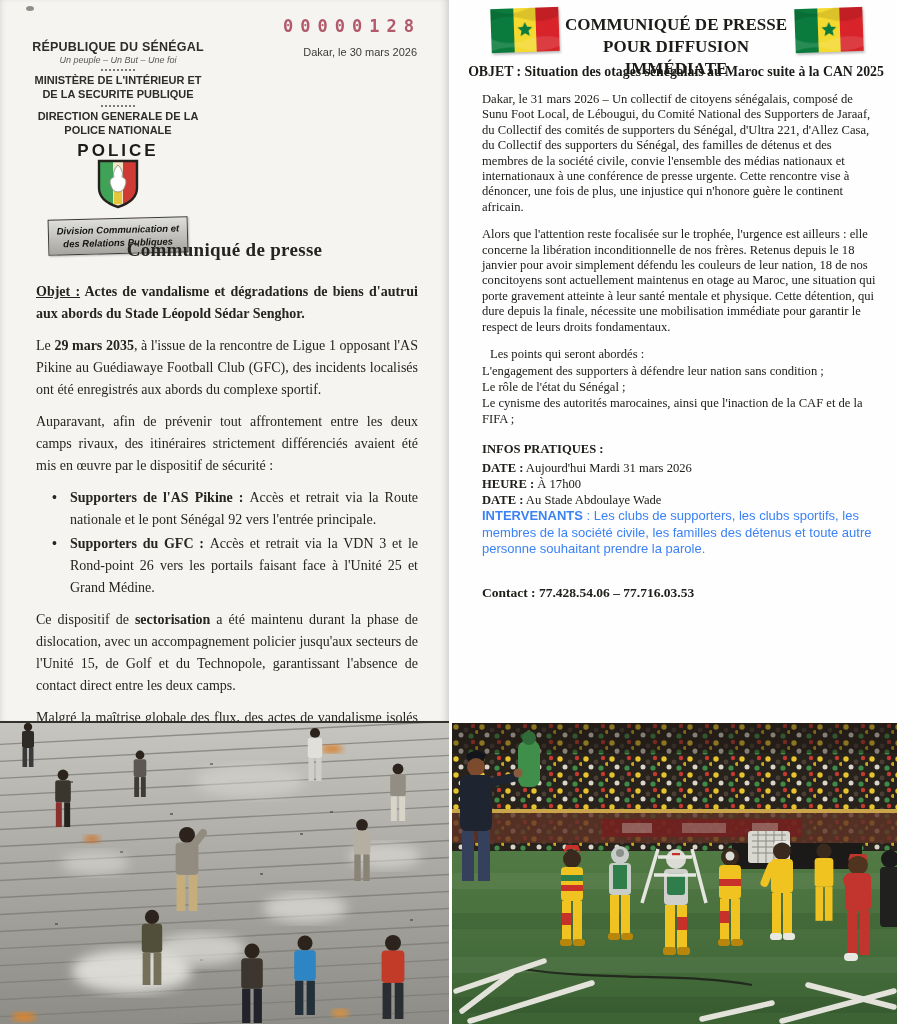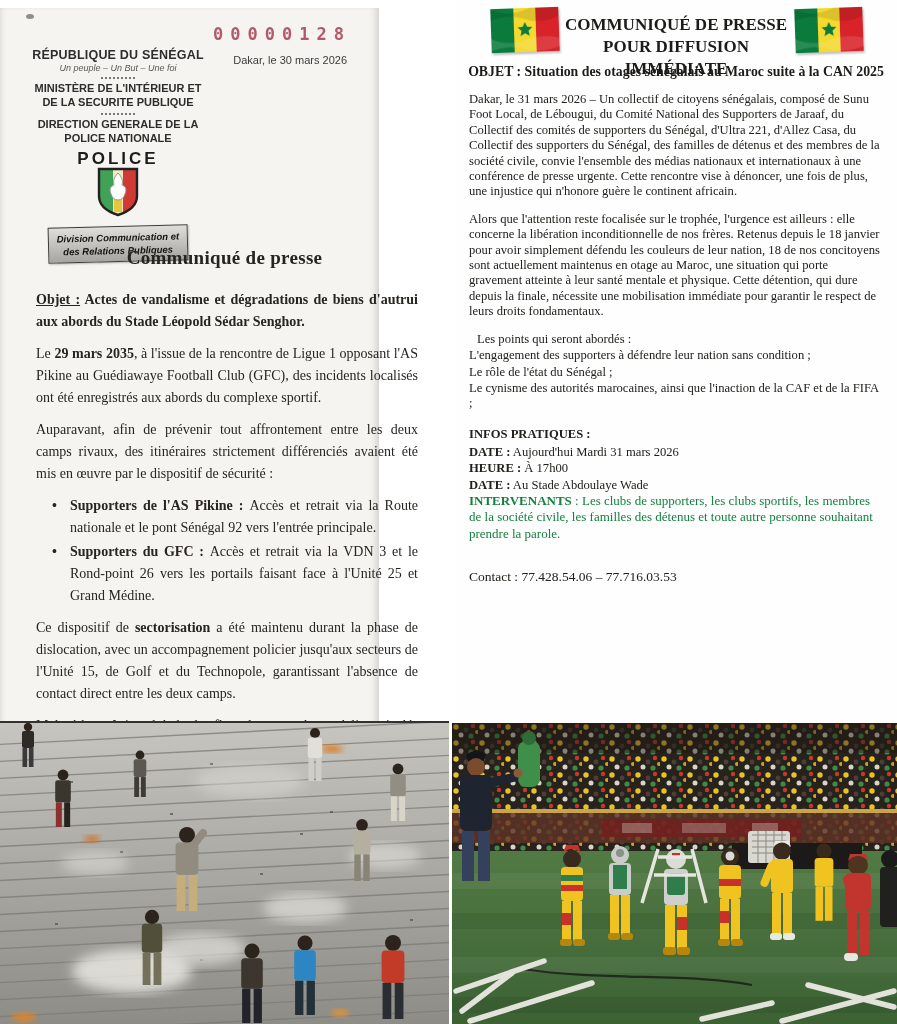--- a/index.html
+++ b/index.html
@@ -2,22 +2,22 @@
 <html><head>
 <meta charset="utf-8">
 <style>
   html,body{margin:0;padding:0;background:#ffffff;}
   .canvas{position:relative;width:897px;height:1024px;background:#ffffff;overflow:hidden;
           font-family:"Liberation Serif",serif;}
   .b{font-weight:bold;}
   .u{text-decoration:underline;}
 
   
-  .doc-left{position:absolute;left:0;top:0;width:379px;height:722px;background:#f6f4f1;
-            box-shadow:inset -7px 0 9px -6px rgba(60,55,50,.28), inset 4px 0 6px -4px rgba(60,55,50,.18);margin-top:8px;}
+  .doc-left{position:absolute;left:0;top:0;width:449px;height:722px;background:#f6f4f1;
+            box-shadow:inset -7px 0 9px -6px rgba(60,55,50,.28), inset 4px 0 6px -4px rgba(60,55,50,.18);}
   .corner-mark{position:absolute;left:26px;top:6px;width:8px;height:5px;background:#5a564f;
                border-radius:50%;opacity:.65;}
   .stamp{position:absolute;right:28px;top:16px;font-family:"DejaVu Sans Mono",monospace;
          font-size:17px;font-weight:bold;letter-spacing:7px;color:#b25a6c;}
   .dateline{position:absolute;right:32px;top:46px;font-family:"Liberation Sans",sans-serif;
             font-size:11px;color:#3c3b39;}
   .letterhead{position:absolute;left:26px;top:40px;width:184px;text-align:center;
               font-family:"Liberation Sans",sans-serif;color:#2e2d2b;}
   .lh-republic{font-size:12.5px;font-weight:bold;letter-spacing:.2px;}
   .lh-motto{font-size:9px;font-style:italic;color:#5a5955;margin-top:1px;}
@@ -40,31 +40,31 @@
 
   
   .doc-right{position:absolute;left:455px;top:0;width:442px;height:723px;background:#fefefe;}
   .flag{position:absolute;top:8px;width:68px;height:44px;filter:drop-shadow(1px 2px 1px rgba(0,0,0,.25));}
   .flag-l{left:36px;transform:rotate(-2deg);}
   .flag-r{right:34px;transform:rotate(-2deg);}
   .rd-title{position:absolute;top:14px;left:108px;right:108px;text-align:center;
             font-weight:bold;font-size:17px;line-height:22px;color:#1c1b18;}
   .rd-objet{position:absolute;top:64px;left:10px;right:10px;text-align:center;
             font-weight:bold;font-size:13.8px;color:#1c1b18;}
-  .rd-body{position:absolute;top:92px;left:14px;right:16px;font-size:12.6px;
+  .rd-body{position:absolute;top:92px;left:27px;right:16px;font-size:12.6px;
            line-height:15.4px;color:#21201c;}
   .rd-body p{margin:0 0 12px;}
   .points-heading{font-weight:normal;margin:2px 8px 1px;}
   .point-line{margin:0 0 1px;}
   .infos-heading{font-weight:bold;margin:15px 0 2px;}
   .info-line{line-height:16.2px;}
   .info-lbl{font-weight:bold;}
-  .intervenants{margin-top:17px;font-family:Liberation Serif, serif;font-size:13px;
-                line-height:16.5px;color:#15803d;}
-  .contact{margin-top:27px;font-weight:normal;font-size:13.5px;}
+  .intervenants{margin-top:17px;font-family:Liberation Sans, sans-serif;font-size:13px;
+                line-height:16.5px;color:#3b82f6;}
+  .contact{margin-top:27px;font-weight:bold;font-size:13.5px;}
 
   
   .photo-left{position:absolute;left:0;top:721px;width:449px;height:303px;
               border-top:2px solid #34322d;box-sizing:border-box;line-height:0;}
   .photo-right{position:absolute;left:452px;top:723px;width:445px;height:301px;line-height:0;}
   .photo-left svg,.photo-right svg{width:100%;height:100%;}
 </style>
 </head>
 <body>
 

